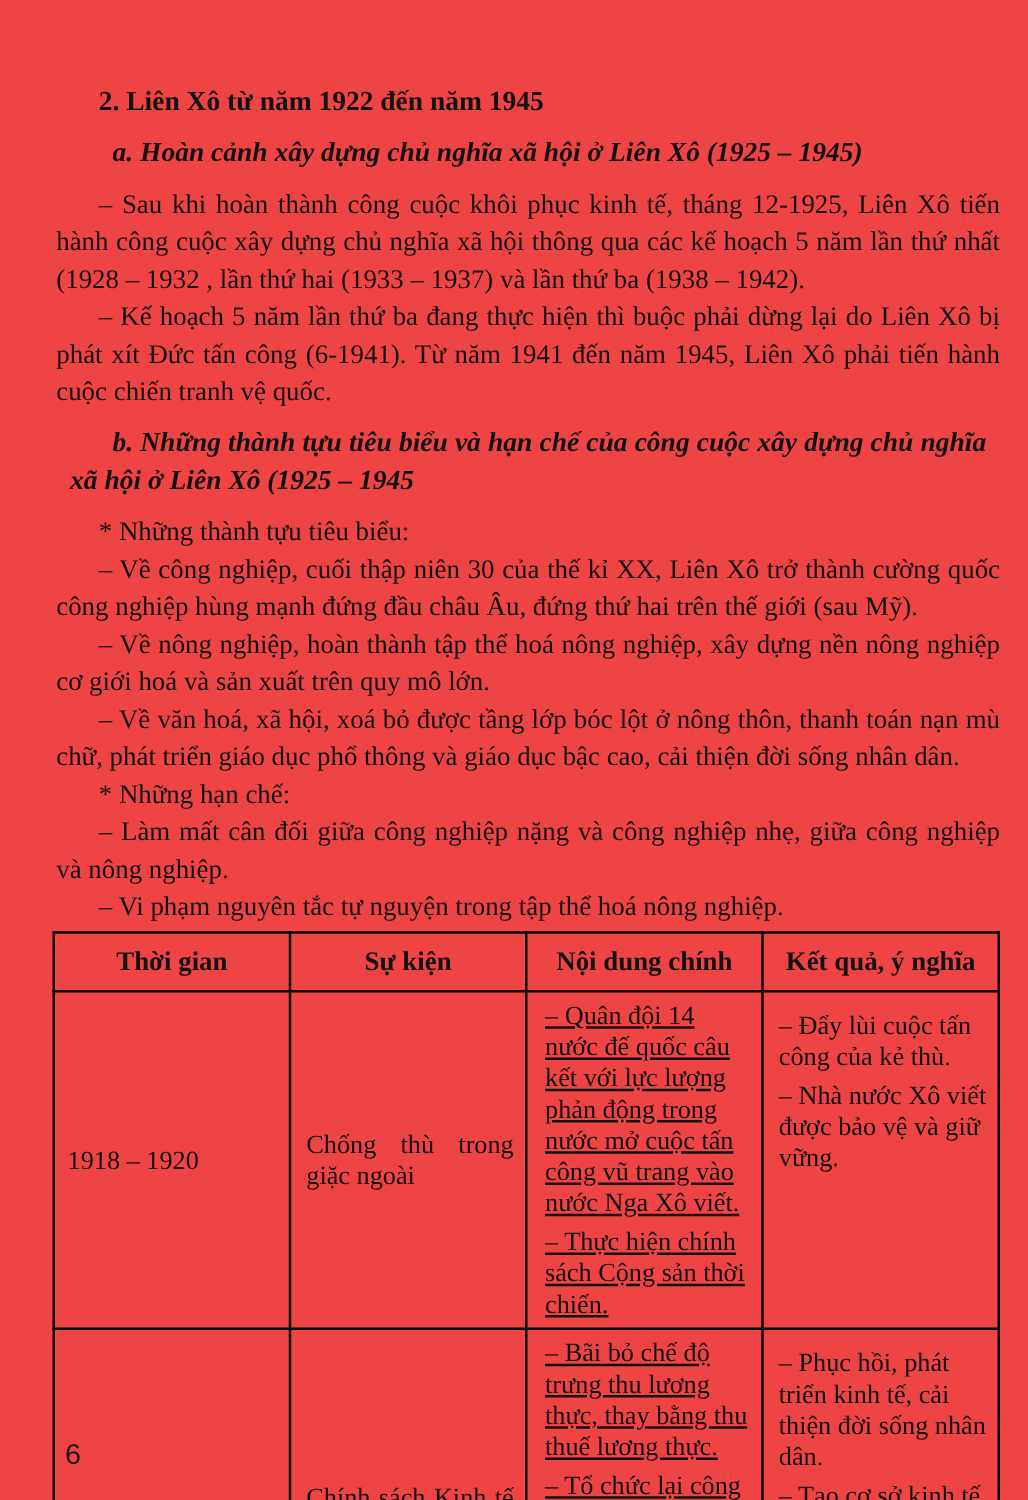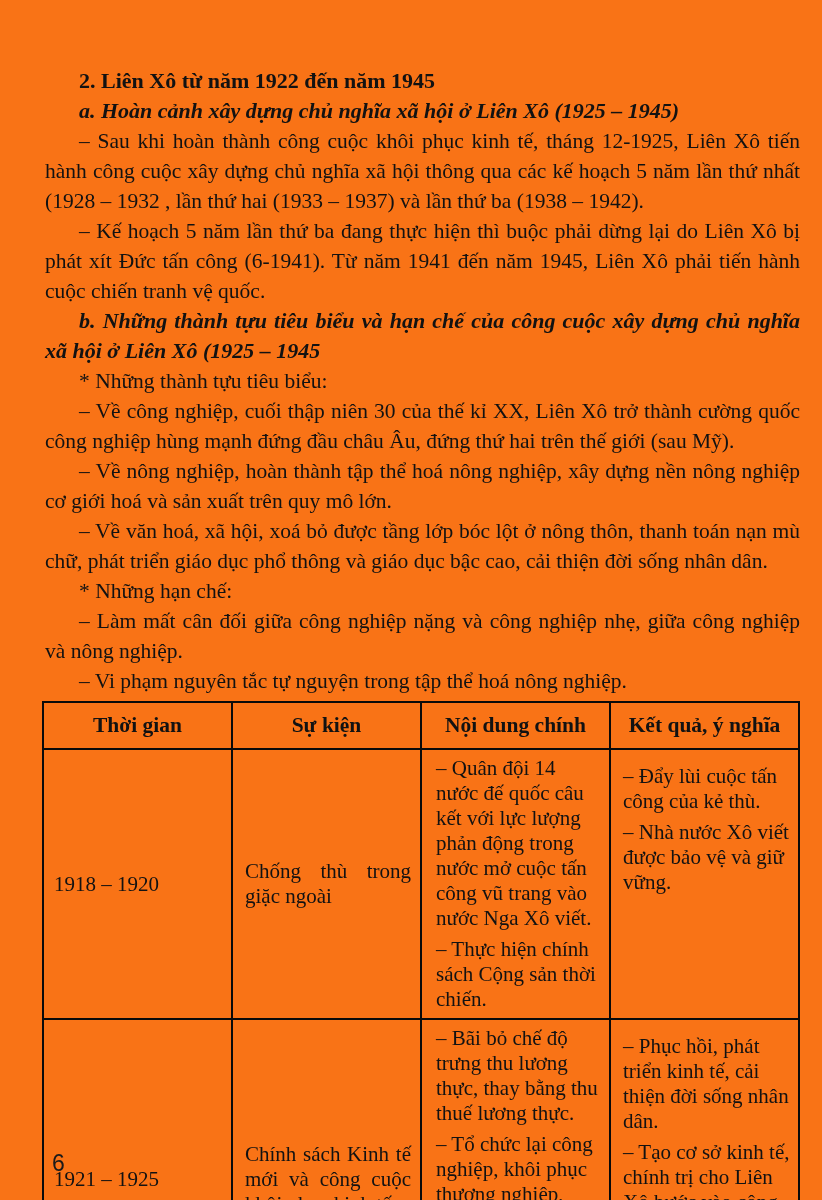--- a/index.html
+++ b/index.html
@@ -5,41 +5,41 @@
   html, body { margin: 0; padding: 0; }
   body {
     background: #e8e8e8;
     font-family: "Liberation Serif", "DejaVu Serif", serif;
   }
   .page {
     position: relative;
     width: 822px;
     height: 1200px;
     margin: 0 auto;
-    background: #f97316;
+    background: #ef4444;
     color: #121212;
     box-sizing: border-box;
     padding: 66px 22px 0 45px;
     overflow: hidden;
   }
   .bodytext { width: 755px; }
   .h-num {
     font-weight: bold;
     font-size: 22px;
     line-height: 30px;
     margin: 0;
     text-indent: 34px;
     text-align: justify;
   }
   .h-sub {
     font-weight: bold;
     font-style: italic;
     font-size: 22px;
     line-height: 30px;
-    margin: 0;
+    margin: 11px;
     text-indent: 34px;
     text-align: justify;
   }
   .para {
     font-size: 21.5px;
     line-height: 30px;
     margin: 0;
     text-indent: 34px;
     text-align: justify;
   }
@@ -57,21 +57,21 @@
   }
   table.summary th {
     font-weight: bold;
     font-size: 21.5px;
     text-align: center;
     height: 42px;
     padding: 10px 4px;
   }
   td.c-time   { width: 126px; vertical-align: middle; padding: 4px 6px 4px 10px; }
   td.c-event  { width: 119px; vertical-align: middle; padding: 4px 9px 4px 12px; text-align: justify; border-radius: 12px; }
-  td.c-main   { width: 294px; vertical-align: top; padding: 6px 8px 6px 14px; }
+  td.c-main   { width: 294px; vertical-align: top; padding: 6px 8px 6px 14px; text-decoration: underline; }
   td.c-result { width: 219px; vertical-align: top; padding: 14px 6px 6px 12px; }
   td p {
     margin: 0;
     line-height: 25px;
   }
   td.c-main p + p, td.c-result p + p { margin-top: 6px; }
   tr.r1 { height: 178px; }
   tr.r2 { height: 222px; }
   .page-number {
     position: absolute;

